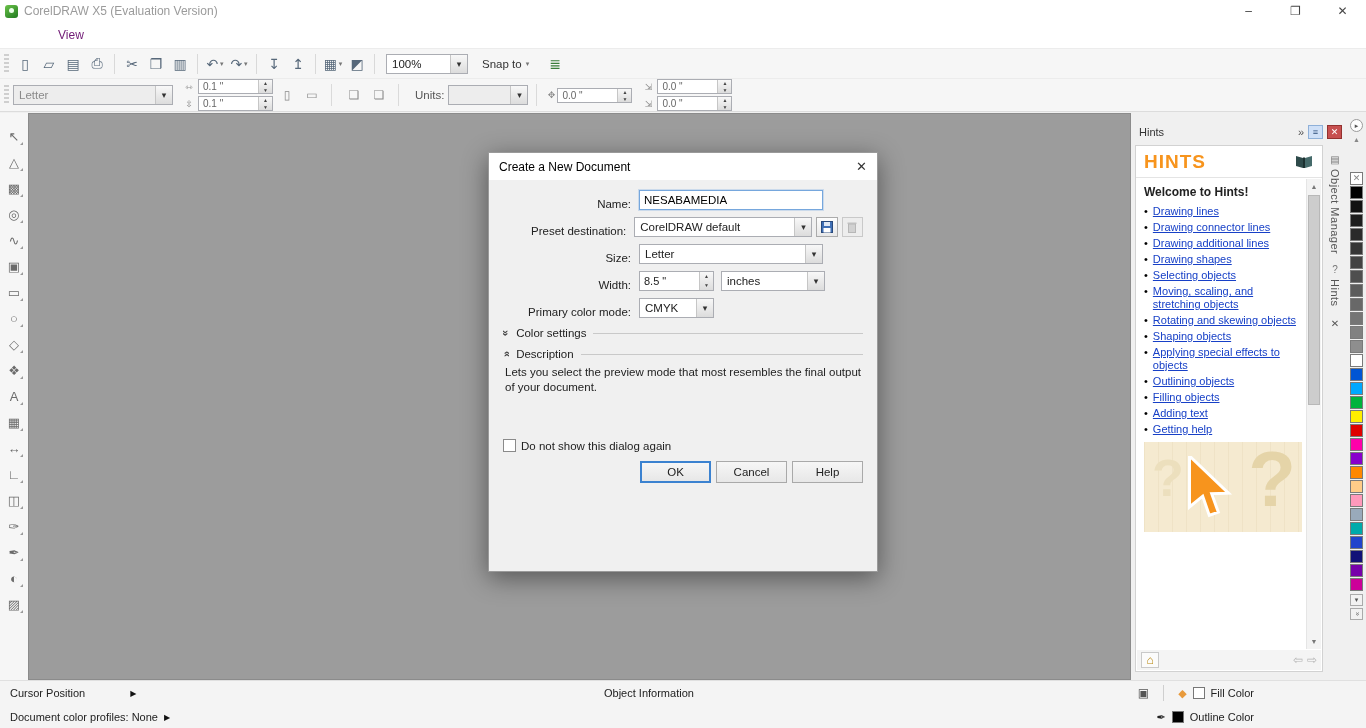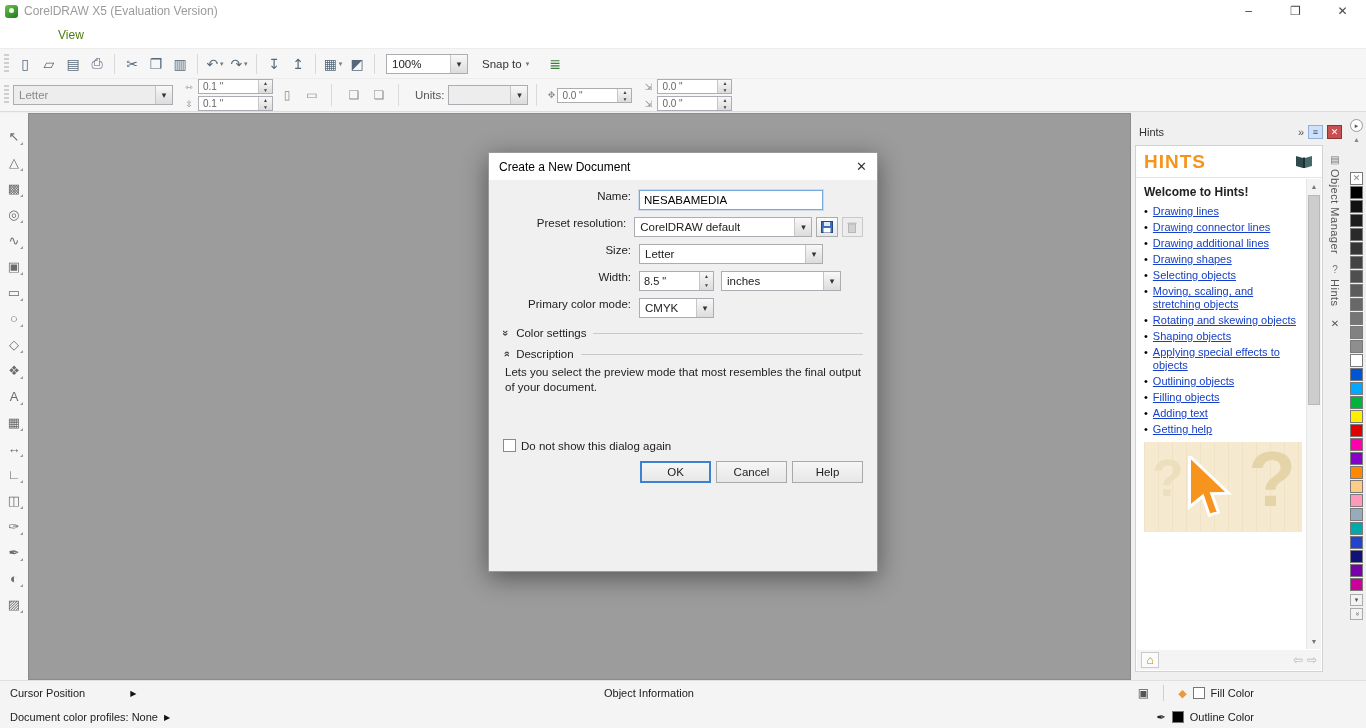--- a/index.html
+++ b/index.html
@@ -9,40 +9,40 @@
   
   .titlebar { position:absolute; top:0; left:0; right:0; height:22px; background:#fff; display:flex; align-items:center; padding-left:5px; }
   .app-icon { width:13px; height:13px; border-radius:3px; background:linear-gradient(145deg,#6cc24a,#1f7a1f); position:relative; }
   .app-icon::after { content:""; position:absolute; left:4px; top:3px; width:5px; height:5px; border-radius:50%; background:#eaffea; }
   .title-text { color:#9b9b9b; margin-left:6px; font-size:12px; }
   .win-controls { margin-left:auto; display:flex; }
   .win-btn { width:47px; height:22px; display:flex; align-items:center; justify-content:center; color:#444; font-size:12px; cursor:default; }
 
   
   .menubar { position:absolute; top:22px; left:0; right:0; height:26px; background:#fff; display:flex; align-items:center; padding-left:52px; }
-  .menu-item { font-size:12px; color:#4d7c0f; padding:2px 6px; }
+  .menu-item { font-size:12px; color:#701a75; padding:2px 6px; }
 
   
   .toolbar { position:absolute; top:48px; left:0; right:0; height:30px; background:#f6f6f6; border-top:1px solid #ececec; display:flex; align-items:center; padding-left:4px; }
   .grip { width:5px; height:20px; margin-right:4px; background:repeating-linear-gradient(#cfcfcf 0 2px, transparent 2px 4px); }
   .tb-group { display:flex; align-items:center; }
   .tb-btn { min-width:24px; height:24px; display:flex; align-items:center; justify-content:center; color:#57687a; font-size:14px; padding:0 2px; }
   .tb-dd { font-size:7px; color:#777; margin-left:2px; }
   .tb-sep { width:1px; height:20px; background:#d9d9d9; margin:0 5px; }
   .combo { position:relative; height:20px; background:#fff; border:1px solid #abadb3; display:flex; align-items:center; padding:0 18px 0 5px; font-size:11.5px; overflow:hidden; white-space:nowrap; }
   .combo::after { content:"▾"; position:absolute; top:0; right:0; width:16px; height:100%; background:linear-gradient(#f8f8f8,#dcdcdc); border-left:1px solid #c6c6c6; font-size:9px; color:#333; text-align:center; line-height:18px; }
   .combo.disabled { background:#ededed; color:#8a8a8a; }
   .zoom-combo { width:82px; margin-left:6px; }
   .snap { display:flex; align-items:center; margin-left:14px; font-size:11.5px; color:#333; }
   .snap .tb-dd { margin-left:4px; }
   .options-btn { margin-left:14px; color:#3a7d3a; font-size:14px; }
 
   
   .propbar { position:absolute; top:78px; left:0; right:0; height:34px; background:#f6f6f6; border-top:1px solid #ececec; border-bottom:1px solid #dcdcdc; display:flex; align-items:center; padding-left:4px; }
-  .w160{width:160px} .w184{width:184px} .w104{width:120px} .w80{width:80px} .w75{width:75px}
+  .w160{width:160px} .w184{width:184px} .w104{width:104px} .w80{width:80px} .w75{width:75px}
   .spinbox { position:relative; height:20px; background:#fff; border:1px solid #abadb3; display:flex; align-items:center; padding:0 16px 0 4px; font-size:11px; white-space:nowrap; }
   .spin { position:absolute; right:0; top:0; width:14px; height:100%; border-left:1px solid #c6c6c6; background:linear-gradient(#f8f8f8,#dcdcdc); }
   .spin::before { content:"▲"; display:block; font-size:5px; line-height:9px; text-align:center; color:#444; }
   .spin::after  { content:"▼"; display:block; font-size:5px; line-height:8px; text-align:center; color:#444; }
   .spinbox.small { height:15px; font-size:10px; color:#666; }
   .spinbox.small .spin::before{line-height:7px}
   .spinbox.small .spin::after{line-height:6px}
   .dim-stack { display:flex; flex-direction:column; gap:2px; margin-left:10px; }
   .dim-row { display:flex; align-items:center; gap:3px; }
   .mini-icon { font-size:9px; color:#8c8c8c; width:12px; text-align:center; }
@@ -118,21 +118,21 @@
   .vsep { width:1px; height:16px; background:#cfcfcf; margin:0 8px; }
   .bucket { color:#e89a3c; font-size:11px; }
   .pen { color:#222; font-size:11px; }
   .sw { width:12px; height:12px; border:1px solid #777; background:#fff; }
 
   
   .dialog { position:absolute; left:488px; top:152px; width:390px; height:420px; background:#f0f0f0; border:1px solid #9a9a9a; box-shadow:0 6px 24px rgba(0,0,0,.45); }
   .dlg-titlebar { height:27px; background:#fff; display:flex; align-items:center; padding:0 10px; font-size:12px; color:#000; }
   .dlg-close { margin-left:auto; font-size:13px; color:#333; }
   .dlg-body { padding:10px 14px 0 14px; }
-  .frow { display:flex; align-items:flex-start; margin-bottom:7px; }
+  .frow { display:flex; align-items:flex-end; margin-bottom:7px; }
   .frow label { width:128px; text-align:right; margin-right:8px; font-size:11.5px; }
   .txt { height:20px; border:1px solid #7fadde; outline:2px solid rgba(90,150,220,.25); outline-offset:-1px; padding:0 4px; font-size:11.5px; font-family:"Liberation Sans",sans-serif; background:#fff; }
   .icon-btn { width:22px; height:20px; margin-left:4px; background:linear-gradient(#fdfdfd,#e8e8e8); border:1px solid #ababab; display:flex; align-items:center; justify-content:center; }
   .icon-btn.disabled { background:#ececec; opacity:.55; }
   .sel-hl { background:#2e7cd6; color:#fff; padding:0 2px; }
   .unit-label { font-size:11.5px; margin-left:7px; }
   .orient-btn { width:22px; height:20px; margin-left:6px; background:#fdfdfd; border:1px solid #ababab; display:flex; align-items:center; justify-content:center; }
   .orient-btn.active { border:1px solid #3d87d6; background:#dcebfa; }
   .g-portrait { width:8px; height:12px; border:1px solid #4a6b8f; background:#fff; }
   .g-landscape { width:12px; height:8px; border:1px solid #707070; background:#fff; }
@@ -454,21 +454,21 @@
   <div class="dlg-titlebar">
     <span>Create a New Document</span>
     <span class="dlg-close">✕</span>
   </div>
   <div class="dlg-body">
     <div class="frow">
       <label>Name:</label>
       <input class="txt w184" value="NESABAMEDIA" style="">
     </div>
     <div class="frow">
-      <label>Preset resolution:</label>
+      <label>Preset destination:</label>
       <div class="combo w184">
         <span>CorelDRAW default</span>
       </div>
       <div class="icon-btn">
         <svg width="12" height="12" viewBox="0 0 12 12">
           <rect x="0.5" y="0.5" width="11" height="11" fill="#3f6fb5" stroke="#28497c"></rect>
           <rect x="3" y="1" width="6" height="4" fill="#dfe8f5"></rect>
           <rect x="2.5" y="7" width="7" height="4.5" fill="#ffffff"></rect>
         </svg>
       </div>

